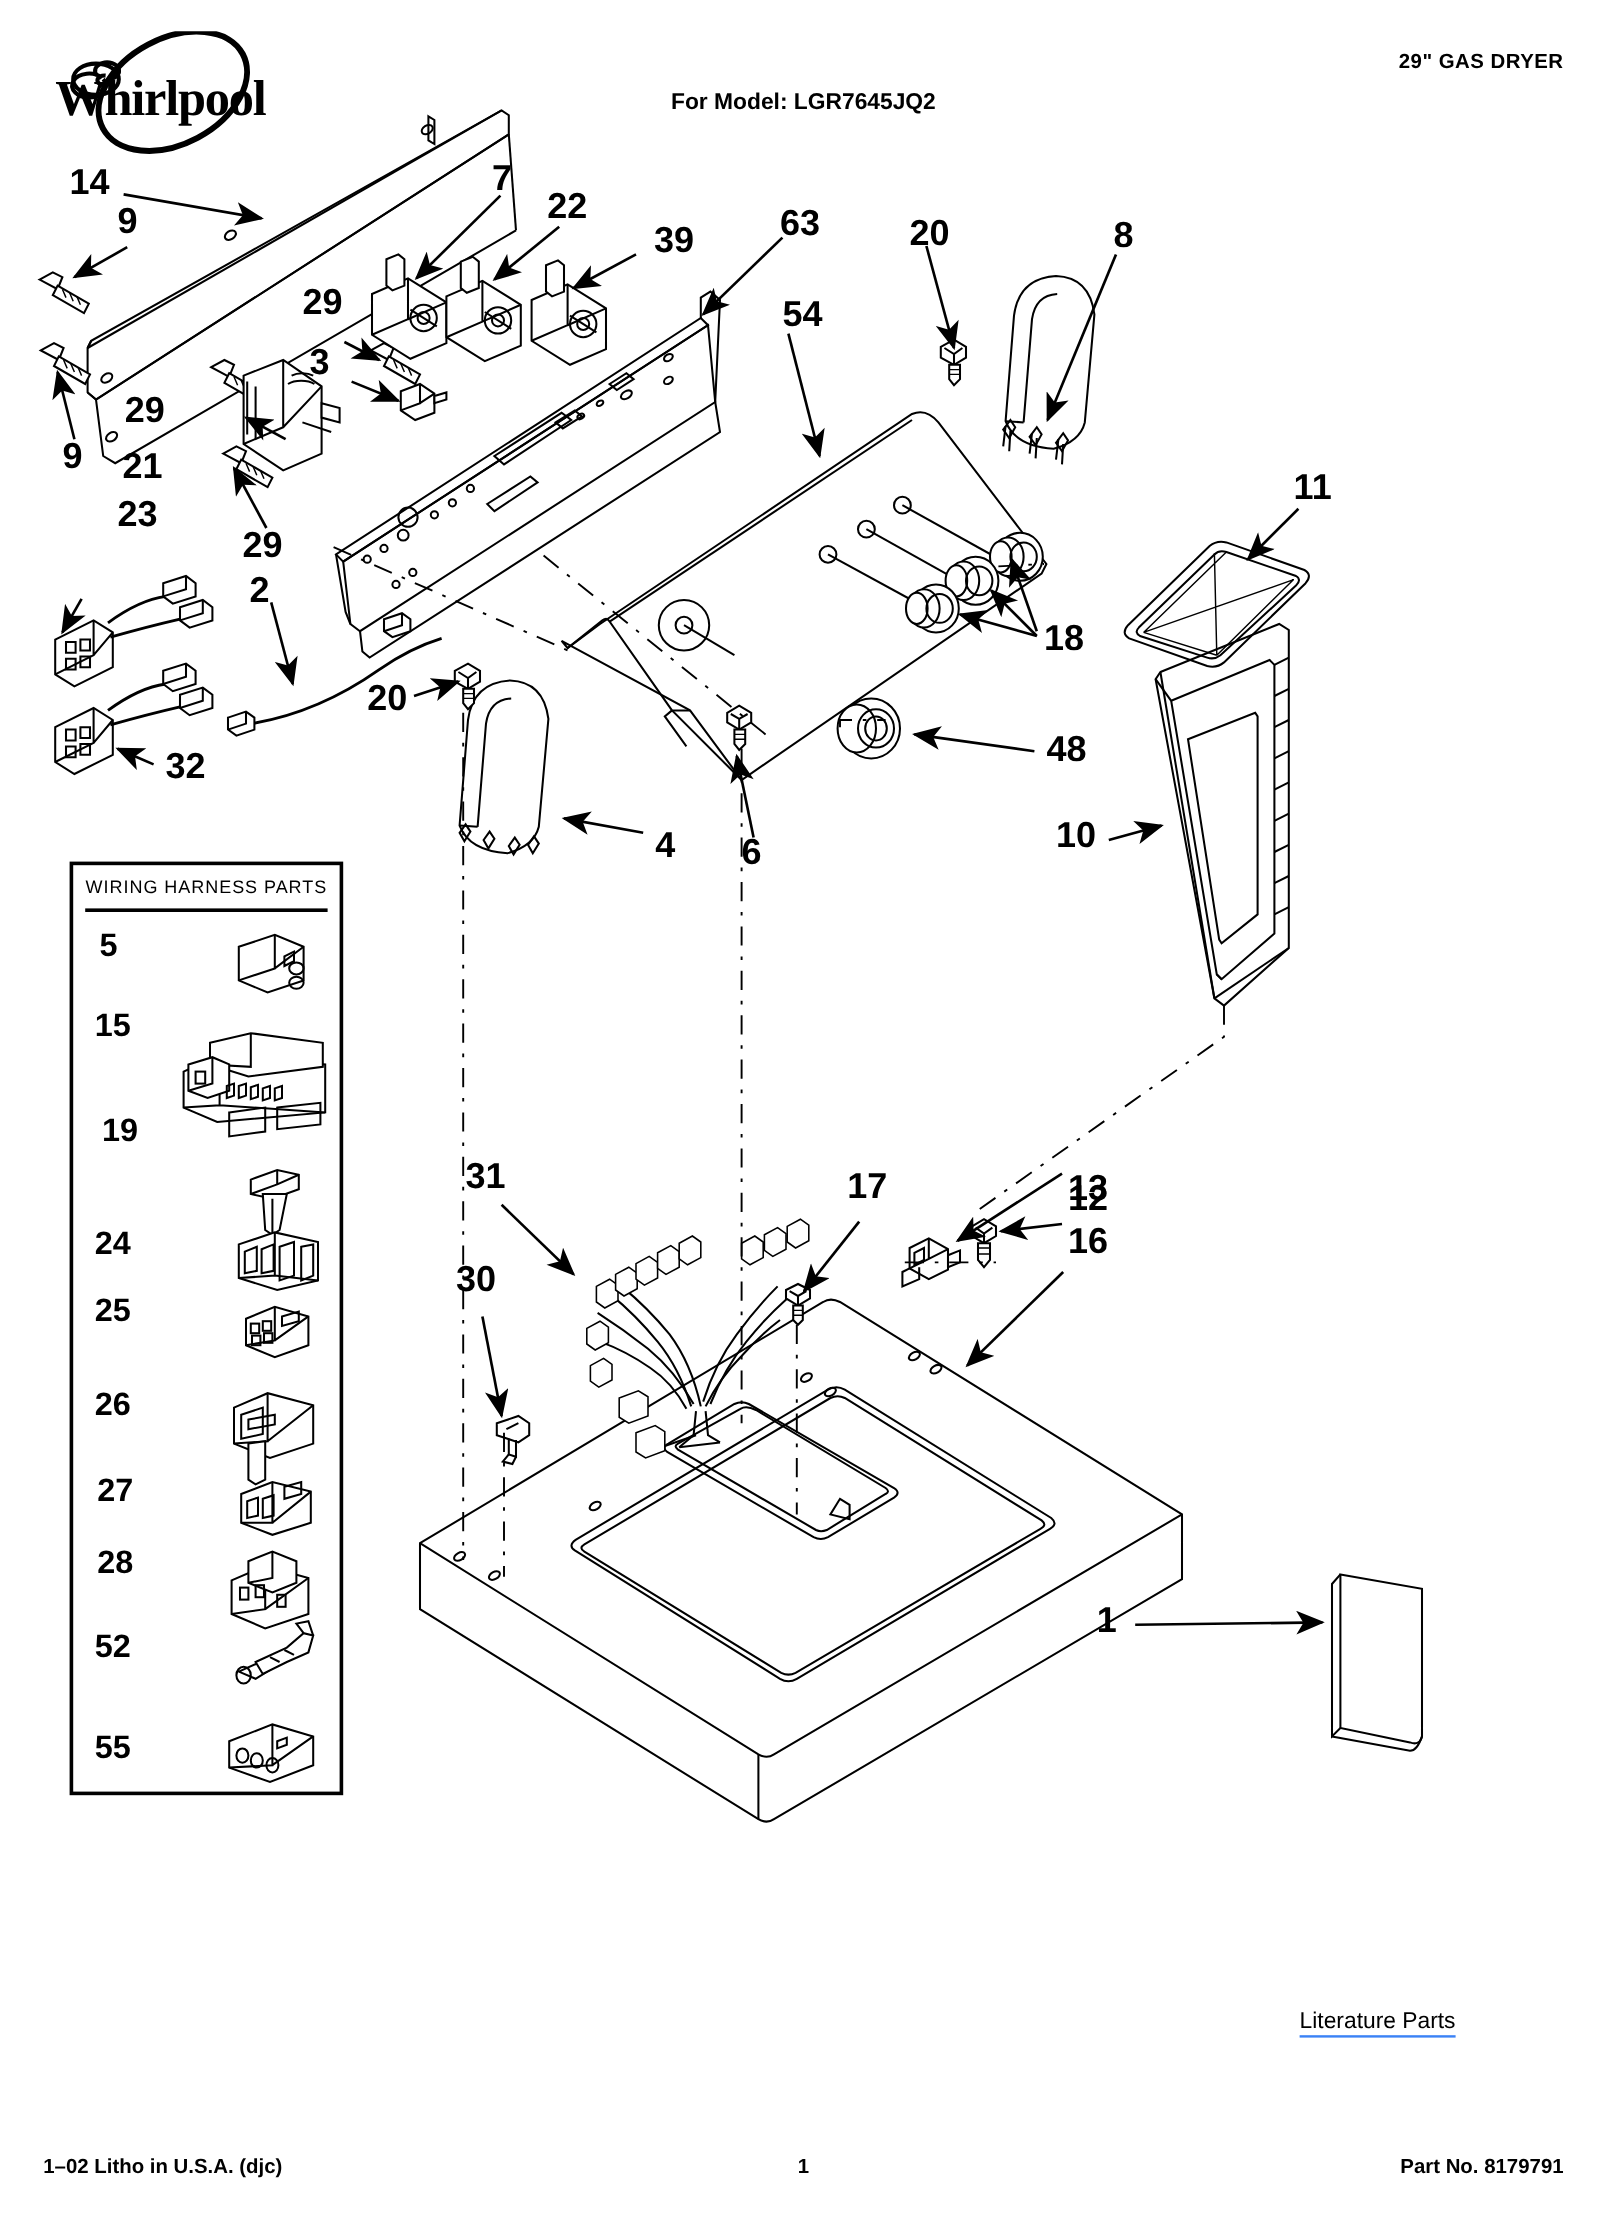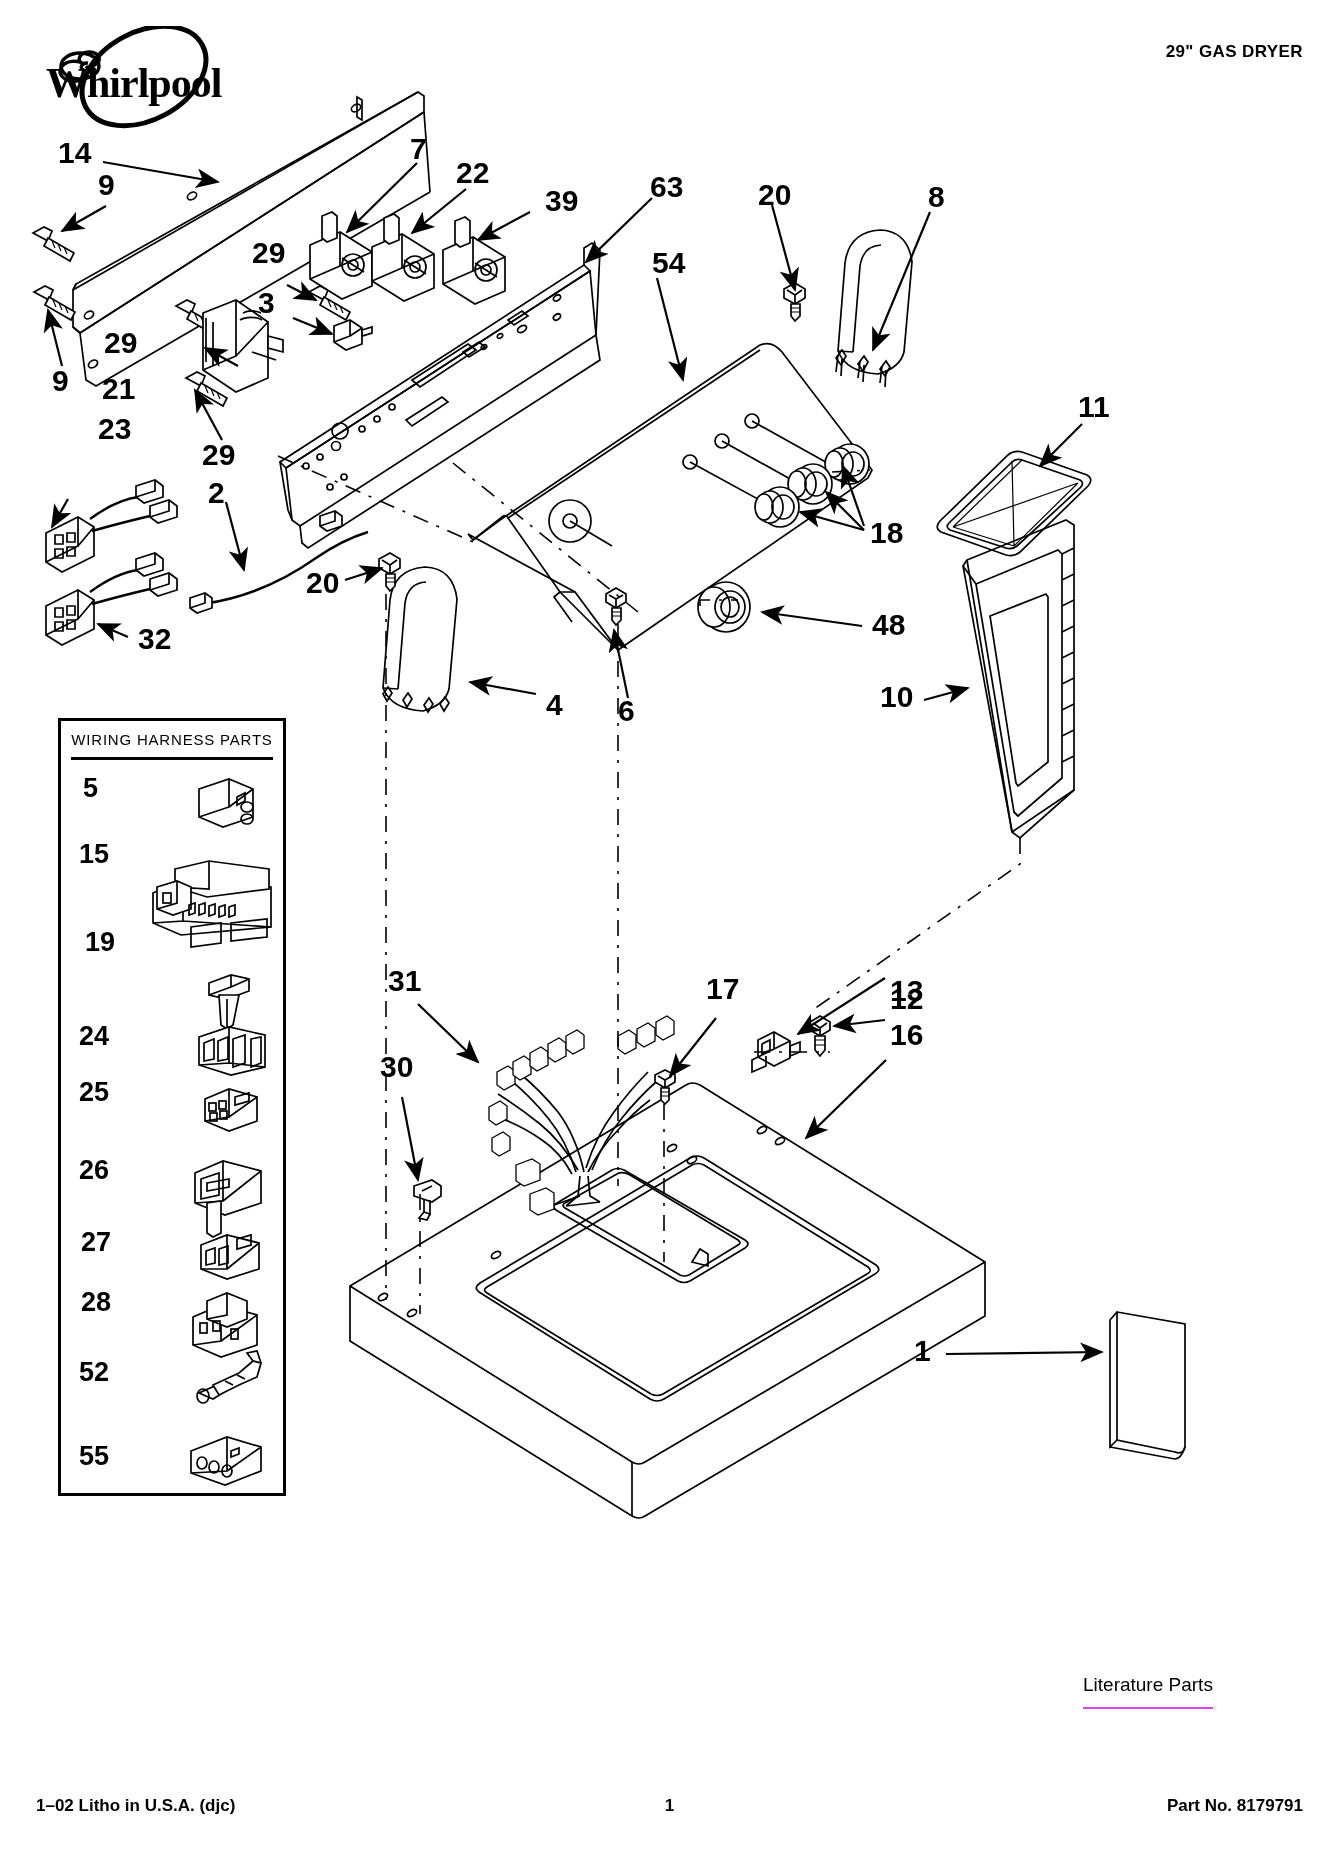--- a/index.html
+++ b/index.html
@@ -129,22 +129,22 @@
     font-weight: bold;
     line-height: 1;
   }
 
   
   #literature-label {
     position: absolute;
     left: 1083px;
     top: 1674px;
     font-size: 19px;
-    border-bottom: 2px solid #d946ef;
-    padding-bottom: 11px;
+    border-bottom: 2px solid #3b82f6;
+    padding-bottom: 0;
   }
 
   
   #artwork {
     position: absolute;
     left: 0;
     top: 0;
     width: 1339px;
     height: 1849px;
   }
@@ -164,20 +164,21 @@
 
   <div id="brand-logo">
     <svg width="240" height="110" viewBox="0 0 240 110">
       <ellipse cx="110" cy="50" rx="66" ry="44" transform="rotate(-28 110 50)" fill="none" stroke="#000" stroke-width="5"></ellipse>
       <path d="M52 40 a14 10 0 1 1 -1 -1 M56 40 a10 7 0 1 0 -9 -3 M59 40 a6 4 0 1 1 -5 -3" fill="none" stroke="#000" stroke-width="3.4"></path>
       <ellipse cx="46" cy="40" rx="19" ry="13" fill="none" stroke="#000" stroke-width="3.4"></ellipse>
     </svg>
   </div>
   <div id="brand-wordmark">Whirlpool</div>
 
+  <div id="model-line">For Model: LGR7645JQ2</div>
   <div id="product-type">29" GAS DRYER</div>
 
   <svg id="artwork" viewBox="0 0 1339 1849">
 
     <g>
       <path class="ln" d="M73 290 L73 327 L80 333 L424 112 L424 96 L418 92 L76 284 Z"></path>
       <path class="ln" d="M73 290 L418 92"></path>
       <path class="ln" d="M80 333 L424 112"></path>
       <path class="ln" d="M73 327 L80 333"></path>
       <path class="ln" d="M76 284 L73 290"></path>

